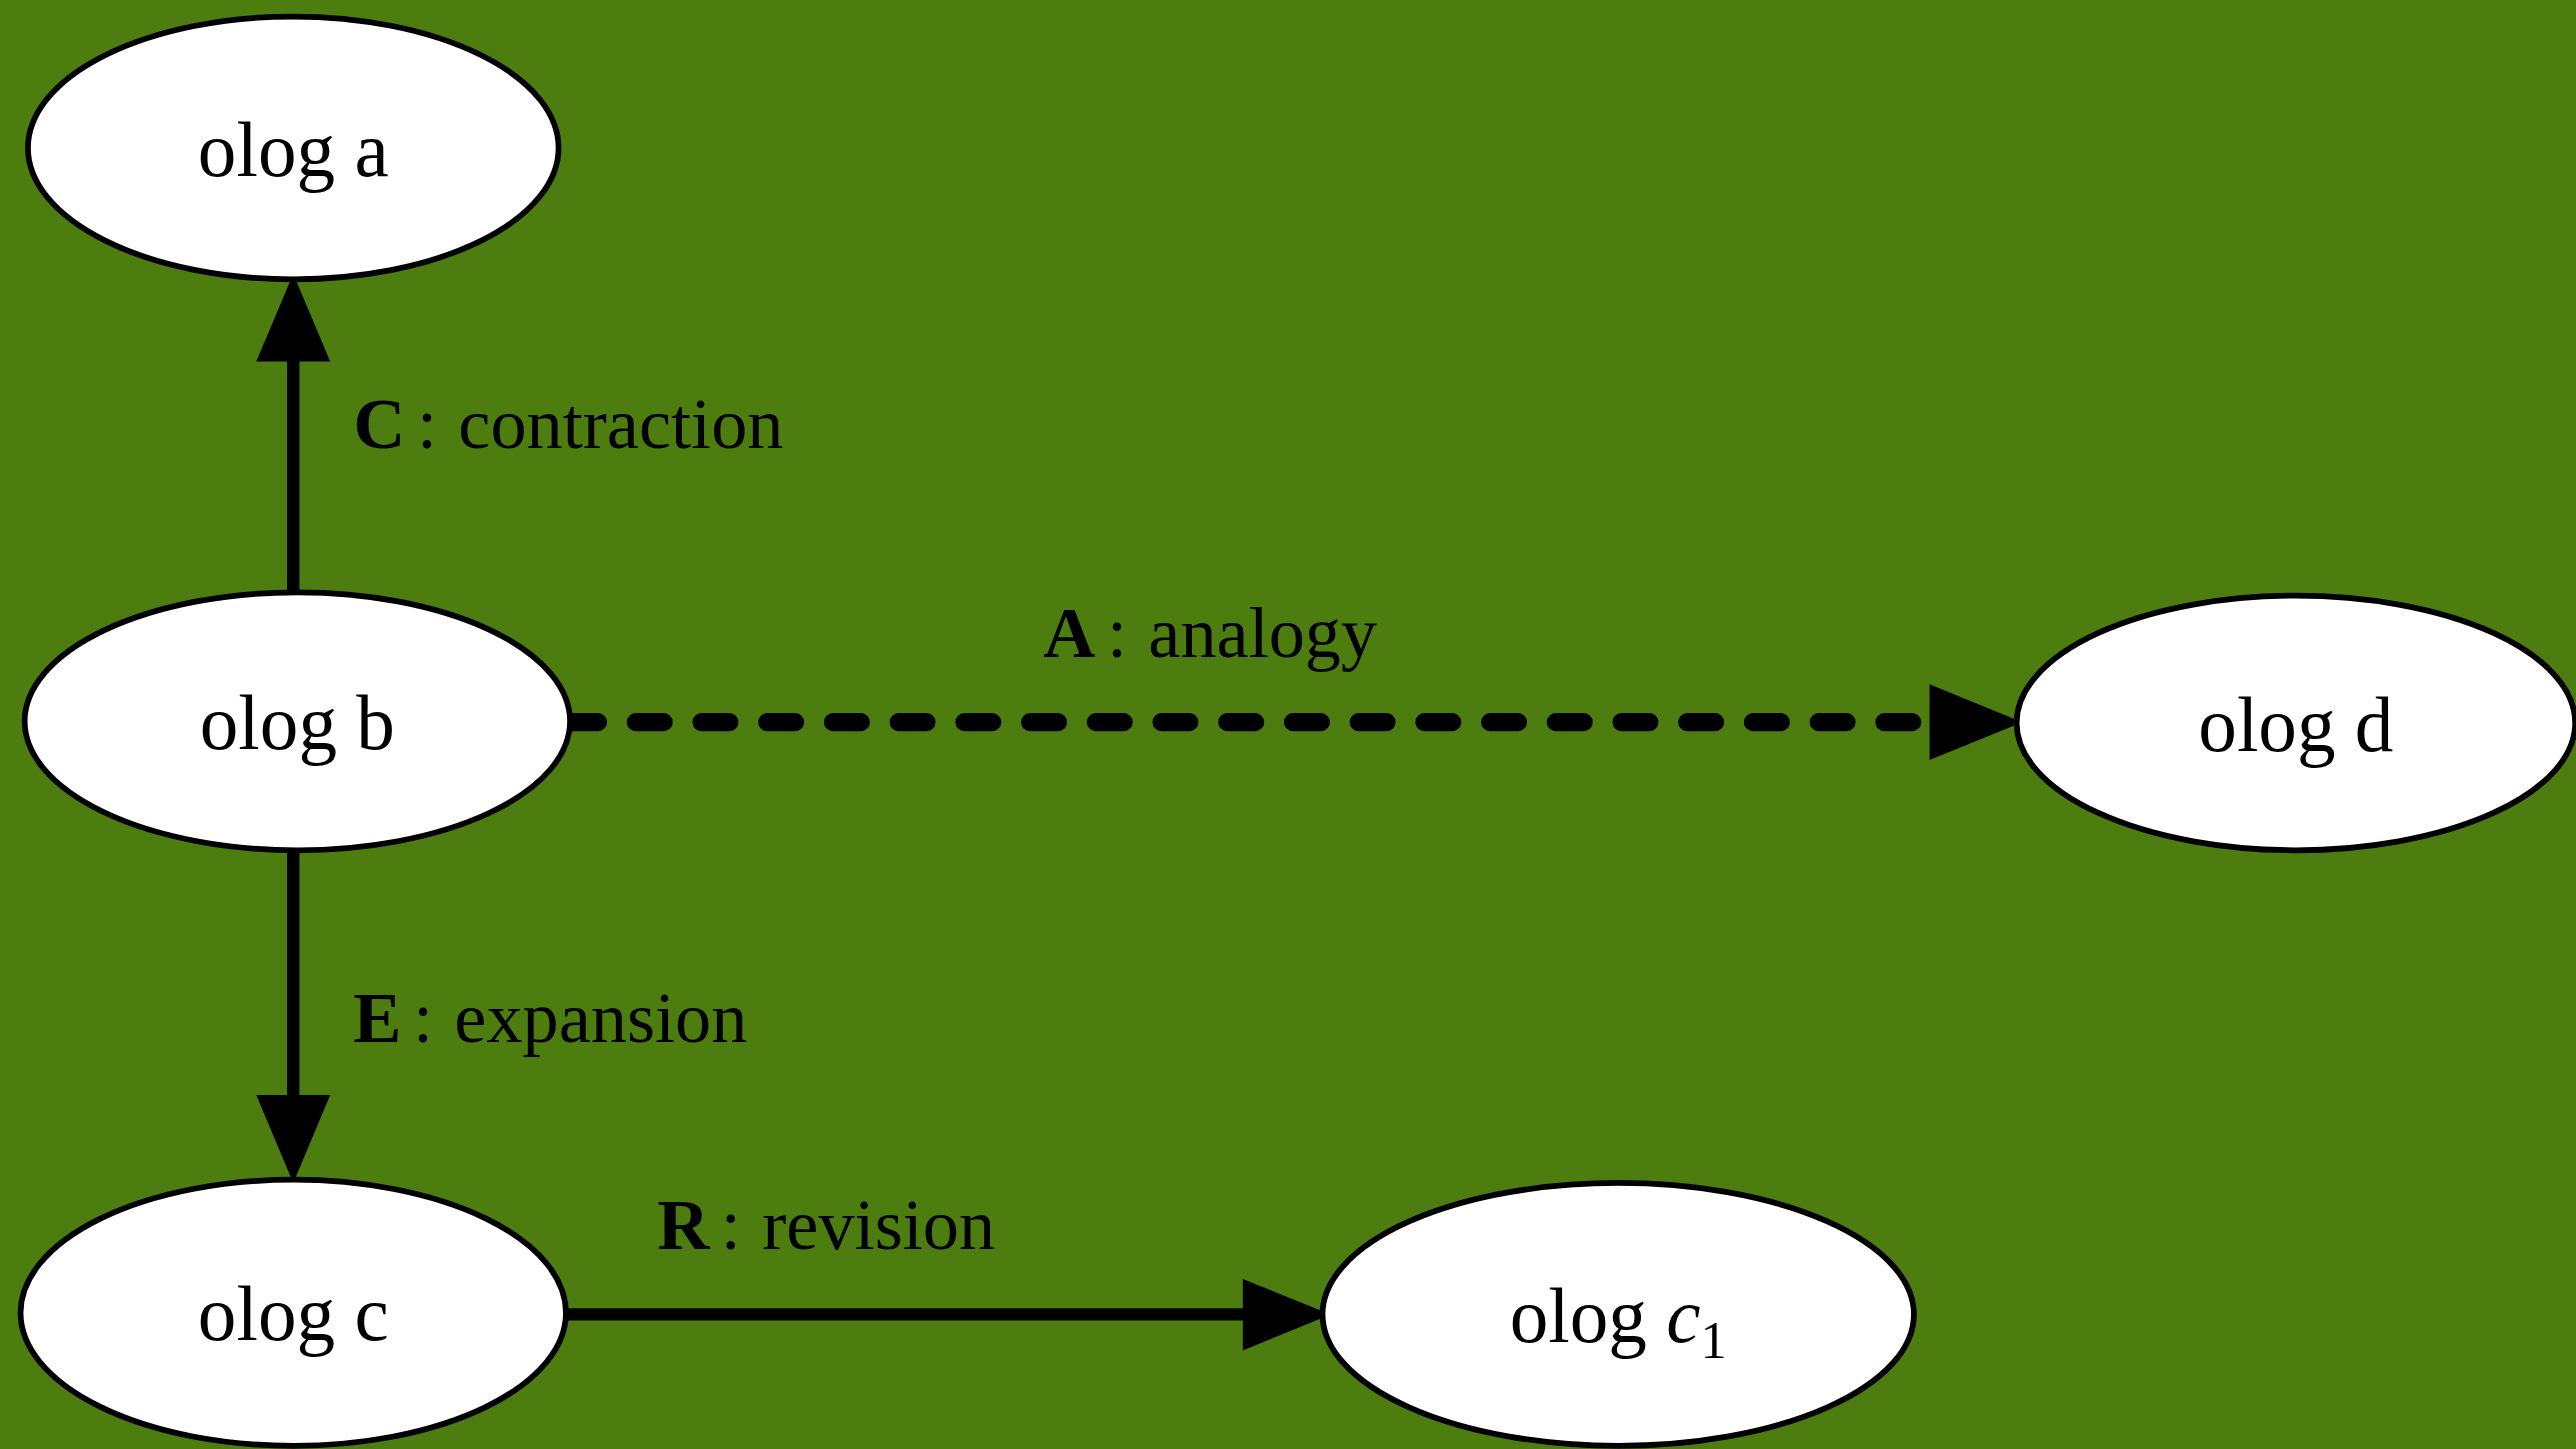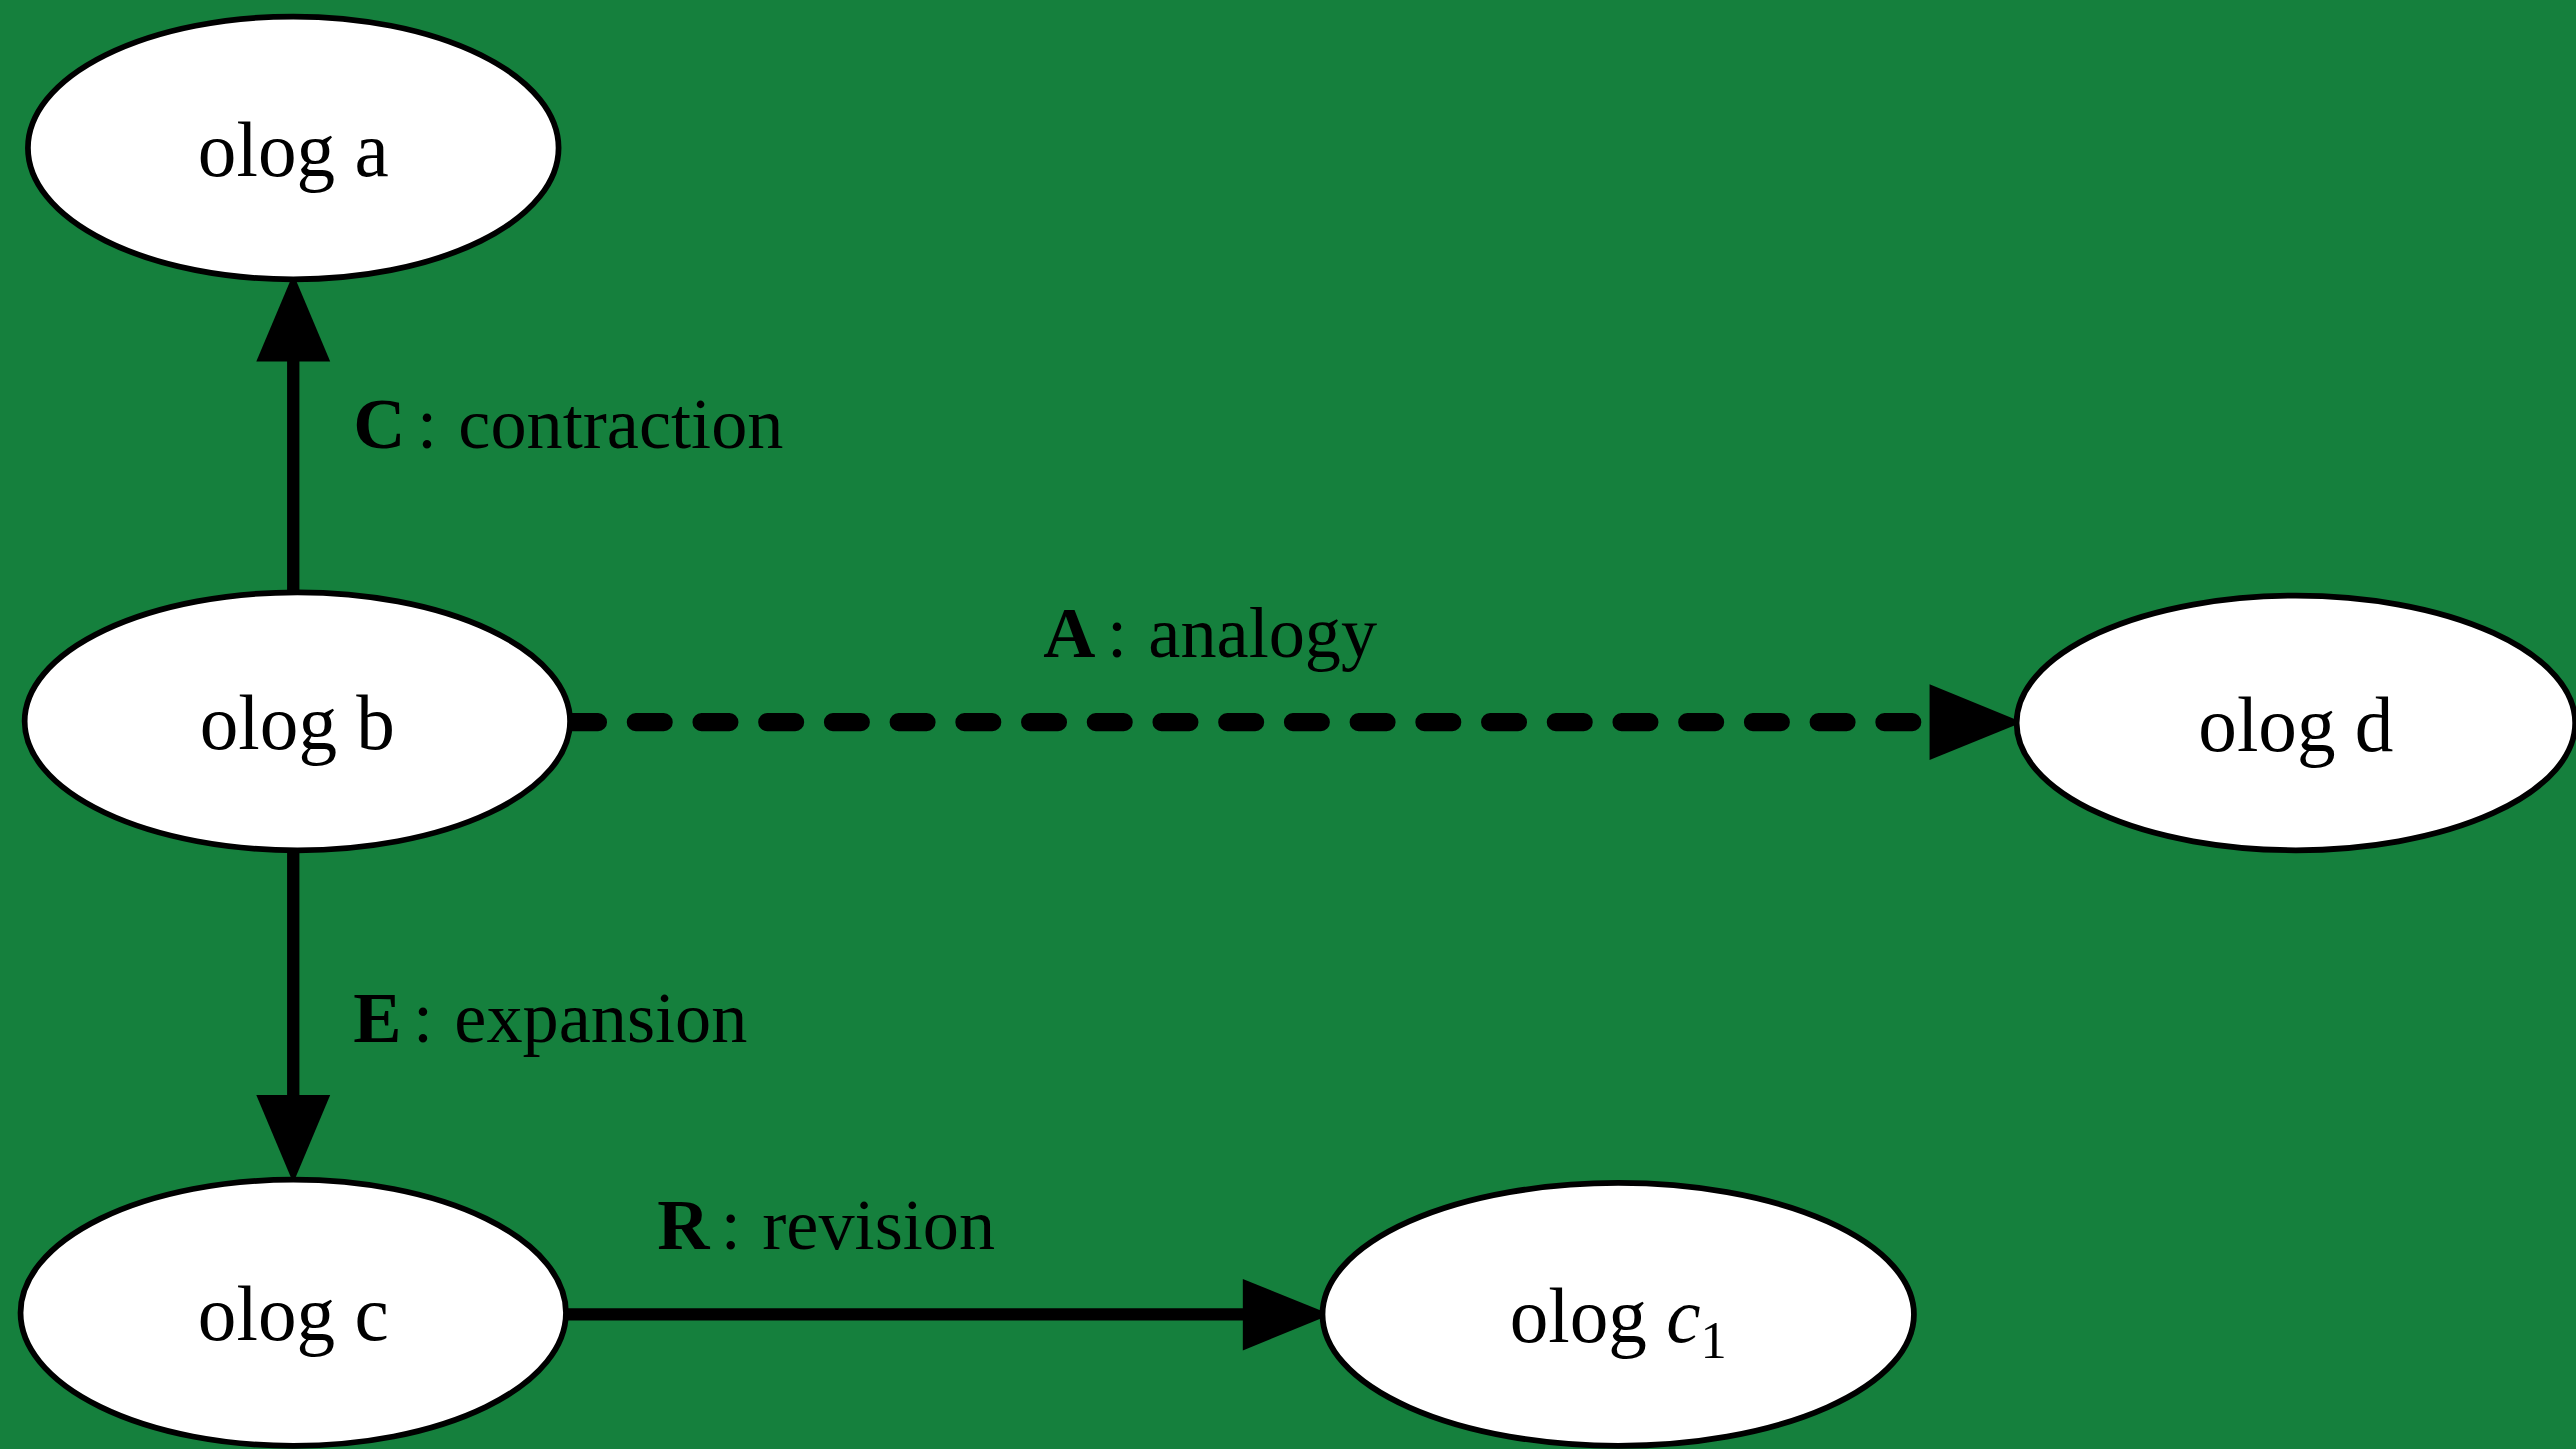--- a/index.html
+++ b/index.html
@@ -4,21 +4,21 @@
 <style>
   html, body {
     margin: 0;
     padding: 0;
     background: #ffffff;
   }
   #stage {
     position: relative;
     width: 2576px;
     height: 1450px;
-    background: #15803d;
+    background: #4d7c0f;
     overflow: hidden;
   }
   #diagram-svg {
     position: absolute;
     top: 0;
     left: 0;
     width: 2576px;
     height: 1450px;
     display: block;
   }

